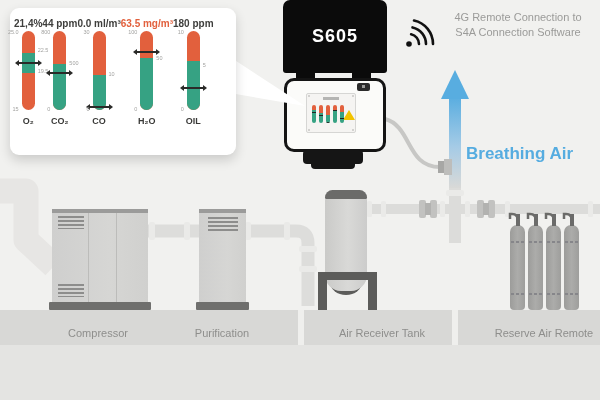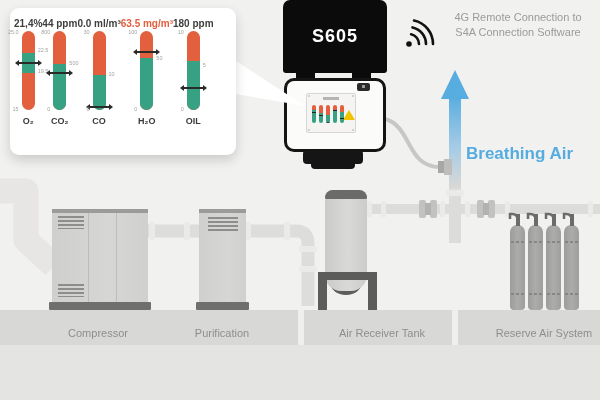--- a/index.html
+++ b/index.html
@@ -204,21 +204,21 @@
       <div class="cyl-band" style="top:68px;"></div>
     </div>
   <div class="cyl-stem" style="left:516px;"></div>
   <div class="cyl-stem" style="left:534px;"></div>
   <div class="cyl-stem" style="left:552px;"></div>
   <div class="cyl-stem" style="left:570px;"></div>
 
   <span class="equip-label" style="left:98px;">Compressor</span>
   <span class="equip-label" style="left:222px;text-align:center;">Purification</span>
   <span class="equip-label" style="left:370px;margin-left:12px;">Air Receiver Tank</span>
-  <span class="equip-label" style="left:544px;">Reserve Air System</span>
+  <span class="equip-label" style="left:544px;">Reserve Air Remote</span>
 
   <div class="flow-label">Breathing Air</div>
 
   <div class="dev-lid">
     <span>S605</span>
   </div>
   <div class="hinge" style="left:296px;"></div>
   <div class="hinge" style="left:352px;"></div>
   <div class="dev-case"></div>
   <div class="dev-display">

